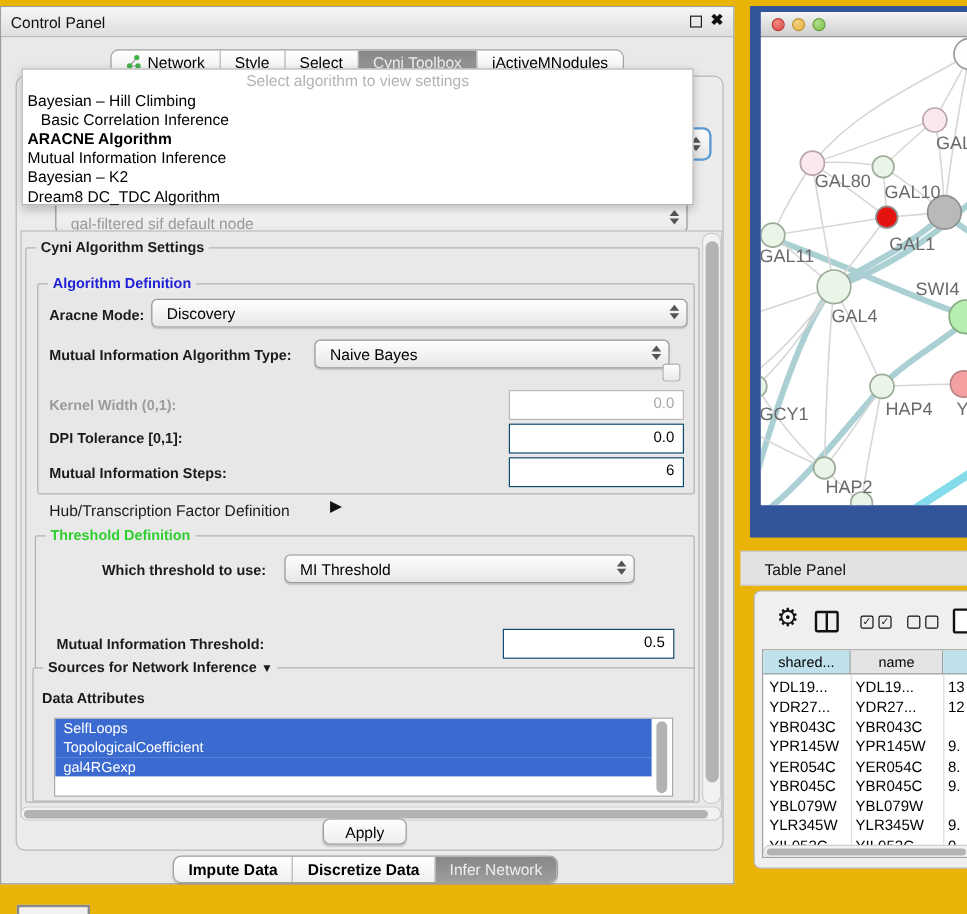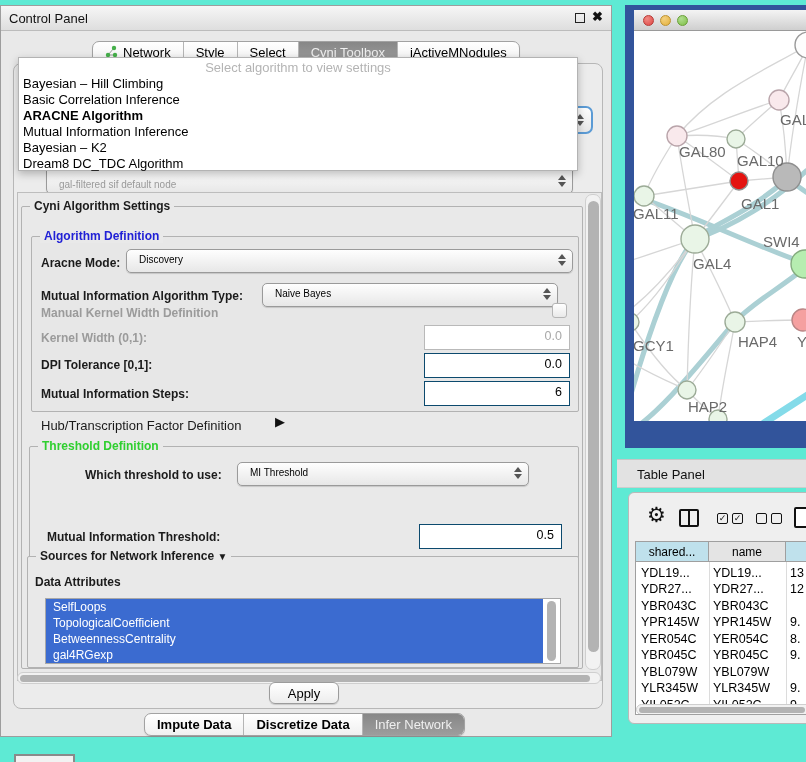--- a/index.html
+++ b/index.html
@@ -1,17 +1,17 @@
 <!DOCTYPE html>
 <html><head>
 <meta charset="utf-8">
 <style>
   html,body{margin:0;padding:0;background:#ececec;}
   *{box-sizing:border-box;}
-  .screen{position:relative;width:806px;height:762px;background:#5eead4;overflow:hidden;
+  .screen{position:relative;width:806px;height:762px;background:#eab308;overflow:hidden;
           font-family:"Liberation Sans",sans-serif;-webkit-font-smoothing:antialiased;}
   .abs{position:absolute;}
 
   
   .cp{left:0;top:5px;width:612px;height:732px;background:#e9e9e9;border:1px solid #9d9d9d;}
   .cp-titlebar{left:0;top:0;width:100%;height:25px;background:linear-gradient(#f6f6f6,#dedede);
                border-bottom:1px solid #bcbcbc;}
   .cp-title{left:8px;top:5px;font-size:13px;color:#111;}
   .cp-float{right:26px;top:7px;width:10px;height:10px;border:1.5px solid #222;}
   .cp-close{right:8px;top:3px;font-size:13px;color:#111;font-weight:bold;}
@@ -33,21 +33,21 @@
   .gb-title{position:absolute;top:-8px;left:8px;background:#e9e9e9;padding:0 4px;
             font-size:12px;font-weight:bold;color:#1b1b1b;white-space:nowrap;}
   .t-blue{color:#2121d6;}
   .t-green{color:#2fcf2f;}
 
   .lbl{font-size:12px;font-weight:bold;color:#1b1b1b;white-space:nowrap;}
   .lbl.dis{color:#9b9b9b;}
 
   .combo{position:absolute;height:24px;border:1px solid #9a9a9a;border-radius:5px;
          background:linear-gradient(#fefefe,#e7e7e7);box-shadow:0 1px 1px rgba(0,0,0,.15);}
-  .combo .val{position:absolute;left:12px;top:4px;font-size:10px;color:#000;white-space:nowrap;}
+  .combo .val{position:absolute;left:12px;top:4px;font-size:13px;color:#000;white-space:nowrap;}
   .combo .stp{position:absolute;right:6px;top:4px;display:flex;flex-direction:column;align-items:center;}
   .tri-u{width:0;height:0;border-left:4px solid transparent;border-right:4px solid transparent;border-bottom:5px solid #555;margin-bottom:2px;}
   .tri-d{width:0;height:0;border-left:4px solid transparent;border-right:4px solid transparent;border-top:5px solid #555;}
 
   .field{position:absolute;background:#fff;border:1px solid #0c4a6e;font-size:12.5px;color:#000;
          text-align:right;padding:3px 7px 0 0;}
   .field.dis{border-color:#b9b9b9;color:#a8a8a8;}
 
   .checkbox{position:absolute;width:15px;height:15px;border:1px solid #b5b5b5;border-radius:3px;
             background:linear-gradient(#fff,#e9e9e9);}
@@ -169,21 +169,20 @@
         </span>
     </div>
     <span class="abs lbl" style="left:40px;top:283px;">Mutual Information Algorithm Type:</span>
     <div class="abs combo" style="left:261px;top:277px;width:296px;">
       <span class="val">Naive Bayes</span>
       <span class="stp">
           <span class="tri-u"></span>
           <span class="tri-d"></span>
         </span>
     </div>
-    <span class="abs lbl dis" style="left:40px;top:300px;">Manual Kernel Width Definition</span>
     <span class="abs checkbox" style="left:551px;top:297px;"></span>
     <span class="abs lbl dis" style="left:40px;top:325px;">Kernel Width (0,1):</span>
     <div class="abs field dis" style="left:423px;top:319px;width:146px;height:25px;">0.0</div>
     <span class="abs lbl" style="left:40px;top:352px;">DPI Tolerance [0,1]:</span>
     <div class="abs field" style="left:423px;top:347px;width:146px;height:25px;">0.0</div>
     <span class="abs lbl" style="left:40px;top:381px;">Mutual Information Steps:</span>
     <div class="abs field" style="left:423px;top:375px;width:146px;height:25px;">6</div>
 
     <span class="abs lbl" style="left:40px;top:412px;font-weight:normal;font-size:13px;">Hub/Transcription Factor Definition</span>
     <span class="abs" style="left:274px;top:408px;font-size:13px;color:#111;">▶</span>
@@ -205,21 +204,20 @@
     <div class="abs groupbox" style="left:26px;top:550px;width:552px;height:112px;">
       <span class="gb-title">
         <span>Sources for Network Inference</span>
         <span style="font-size:10px;">▼</span>
       </span>
     </div>
     <span class="abs lbl" style="left:34px;top:569px;">Data Attributes</span>
     <div class="abs attr-list">
       <div class="attr-item">SelfLoops</div>
       <div class="attr-item">TopologicalCoefficient</div>
-      <div class="attr-item">BetweennessCentrality</div>
       <div class="attr-item">gal4RGexp</div>
       <div class="thumb" style="left:501px;top:2px;width:9px;height:60px;"></div>
     </div>
 
     <div class="abs vscroll" style="left:584px;top:188px;width:16px;height:476px;">
       <div class="thumb" style="left:2px;top:6px;width:11px;height:451px;"></div>
     </div>
     <div class="abs hscroll" style="left:16px;top:666px;width:584px;height:12px;">
       <div class="thumb" style="left:2px;top:2px;width:570px;height:7px;"></div>
     </div>
@@ -237,21 +235,21 @@
         </div>
       <div class="seg-item sel">
           <span>Infer Network</span>
         </div>
     </div>
   </div>
 
   <div class="abs popup">
     <div class="prompt">Select algorithm to view settings</div>
     <div class="pp-item" style="top:18px;">Bayesian – Hill Climbing</div>
-    <div class="pp-item" style="top:34px;">Basic Correlation Inference</div>
+    <div class="pp-item" style="top:34px;margin-left:11px;">Basic Correlation Inference</div>
     <div class="pp-item b" style="top:50px;">ARACNE Algorithm</div>
     <div class="pp-item" style="top:66px;">Mutual Information Inference</div>
     <div class="pp-item" style="top:82px;">Bayesian – K2</div>
     <div class="pp-item" style="top:98px;">Dream8 DC_TDC Algorithm</div>
   </div>
 
   <div class="abs netframe">
     <div class="abs net-titlebar">
       <span class="light" style="left:9px;background:radial-gradient(circle at 35% 30%,#f08a84,#df4744);border:1px solid #b63a36;"></span>
       <span class="light" style="left:26px;background:radial-gradient(circle at 35% 30%,#f3d07e,#e4b13d);border:1px solid #bd9231;"></span>

